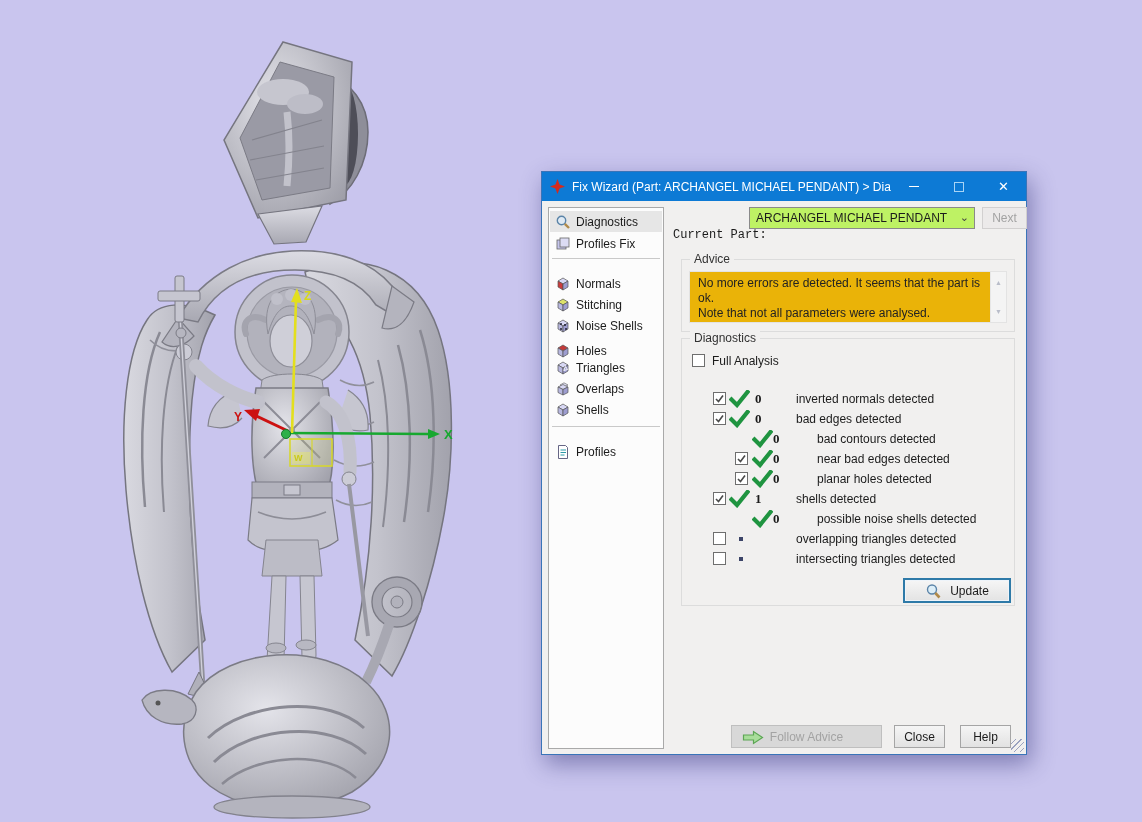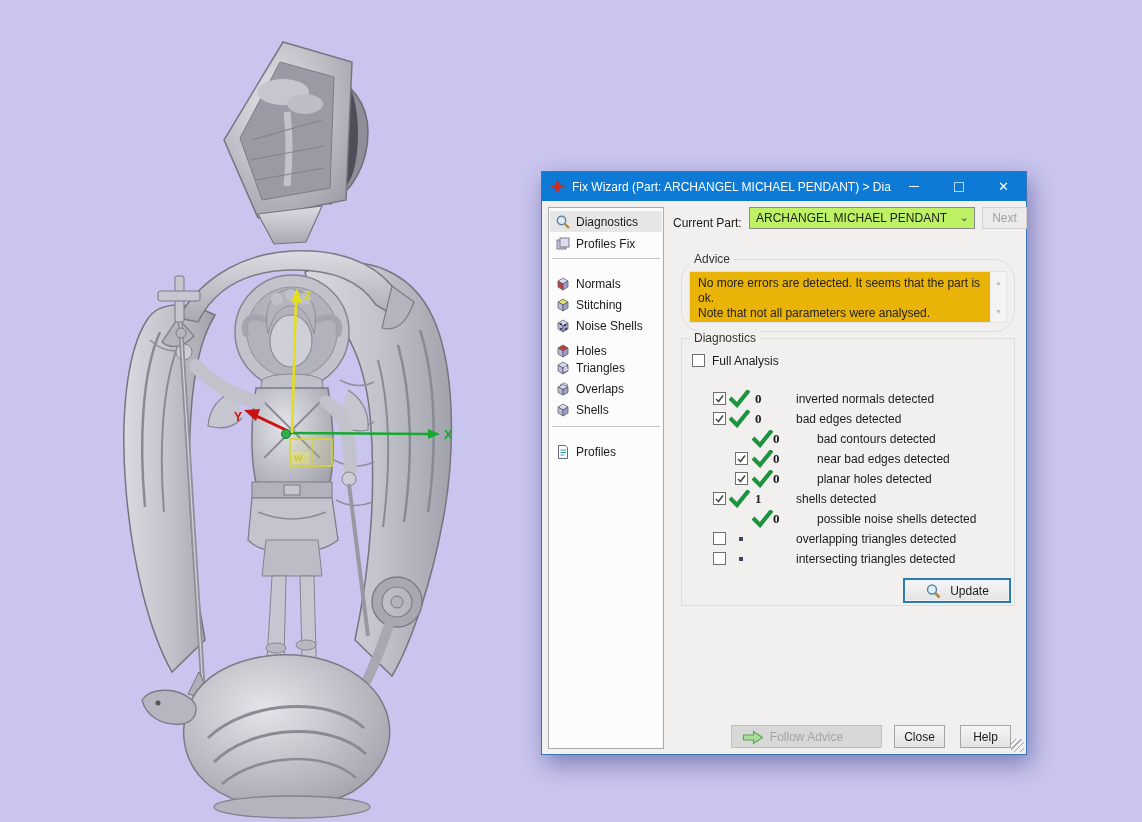--- a/index.html
+++ b/index.html
@@ -24,34 +24,34 @@
   
   .sidebar { position:absolute; left:6px; top:35px; width:116px; height:542px;
              background:#fcfcfc; border:1px solid #a9a9a9; }
   .side-item { position:absolute; left:1px; right:1px; height:21px; display:flex;
                align-items:center; gap:5px; padding-left:5px; cursor:default; }
   .side-item.selected { background:#e6e6e6; }
   .side-item svg { flex:0 0 auto; }
   .side-sep { position:absolute; left:3px; right:3px; height:1px; background:#c9c9c9; }
 
   
-  .label-current { position:absolute; left:131px; top:44px; }
+  .label-current { position:absolute; left:131px; top:56px;font-family:Liberation Mono, monospace; }
   .combo { position:absolute; left:207px; top:35px; width:226px; height:22px; background:#bef264;
            border:1px solid #8a8a8a; display:flex; align-items:center; padding:0 20px 0 6px; }
   .combo .val { white-space:nowrap; overflow:hidden; }
   .combo .chev { position:absolute; right:5px; top:3px; color:#444; font-size:11px; }
   .btn { display:flex; align-items:center; justify-content:center;
          background:linear-gradient(#f5f5f5,#e2e2e2); border:1px solid #a5a5a5; cursor:default; }
   .btn-next { position:absolute; left:440px; top:35px; width:45px; height:22px;
               background:#eceaea; border:1px solid #d2d0d0; color:#a3a3a3; }
 
   
   .groupbox { position:absolute; border:1px solid #dcdcdc; }
   .legend { position:absolute; top:-8px; left:8px; background:#f1f0ef; padding:0 4px; color:#333; }
-  .grp-advice { left:139px; top:87px; width:334px; height:73px;border-radius:21px; }
+  .grp-advice { left:139px; top:87px; width:334px; height:73px; }
   .grp-diag   { left:139px; top:166px; width:334px; height:268px; }
 
   .advice-box { position:absolute; left:7px; top:11px; right:7px; bottom:8px; background:#eab308;
                 border:1px solid #e3e3e3; padding:4px 22px 4px 8px; line-height:15px; color:#222; }
   .advice-scroll { position:absolute; right:0; top:0; bottom:0; width:16px; background:#f4f4f4;
                    border-left:1px solid #e7e7e7; }
   .advice-scroll .ar { position:absolute; left:0; right:0; text-align:center; color:#b9bdc9; font-size:7px; }
   .ar.up { top:3px; } .ar.dn { bottom:3px; }
 
   

